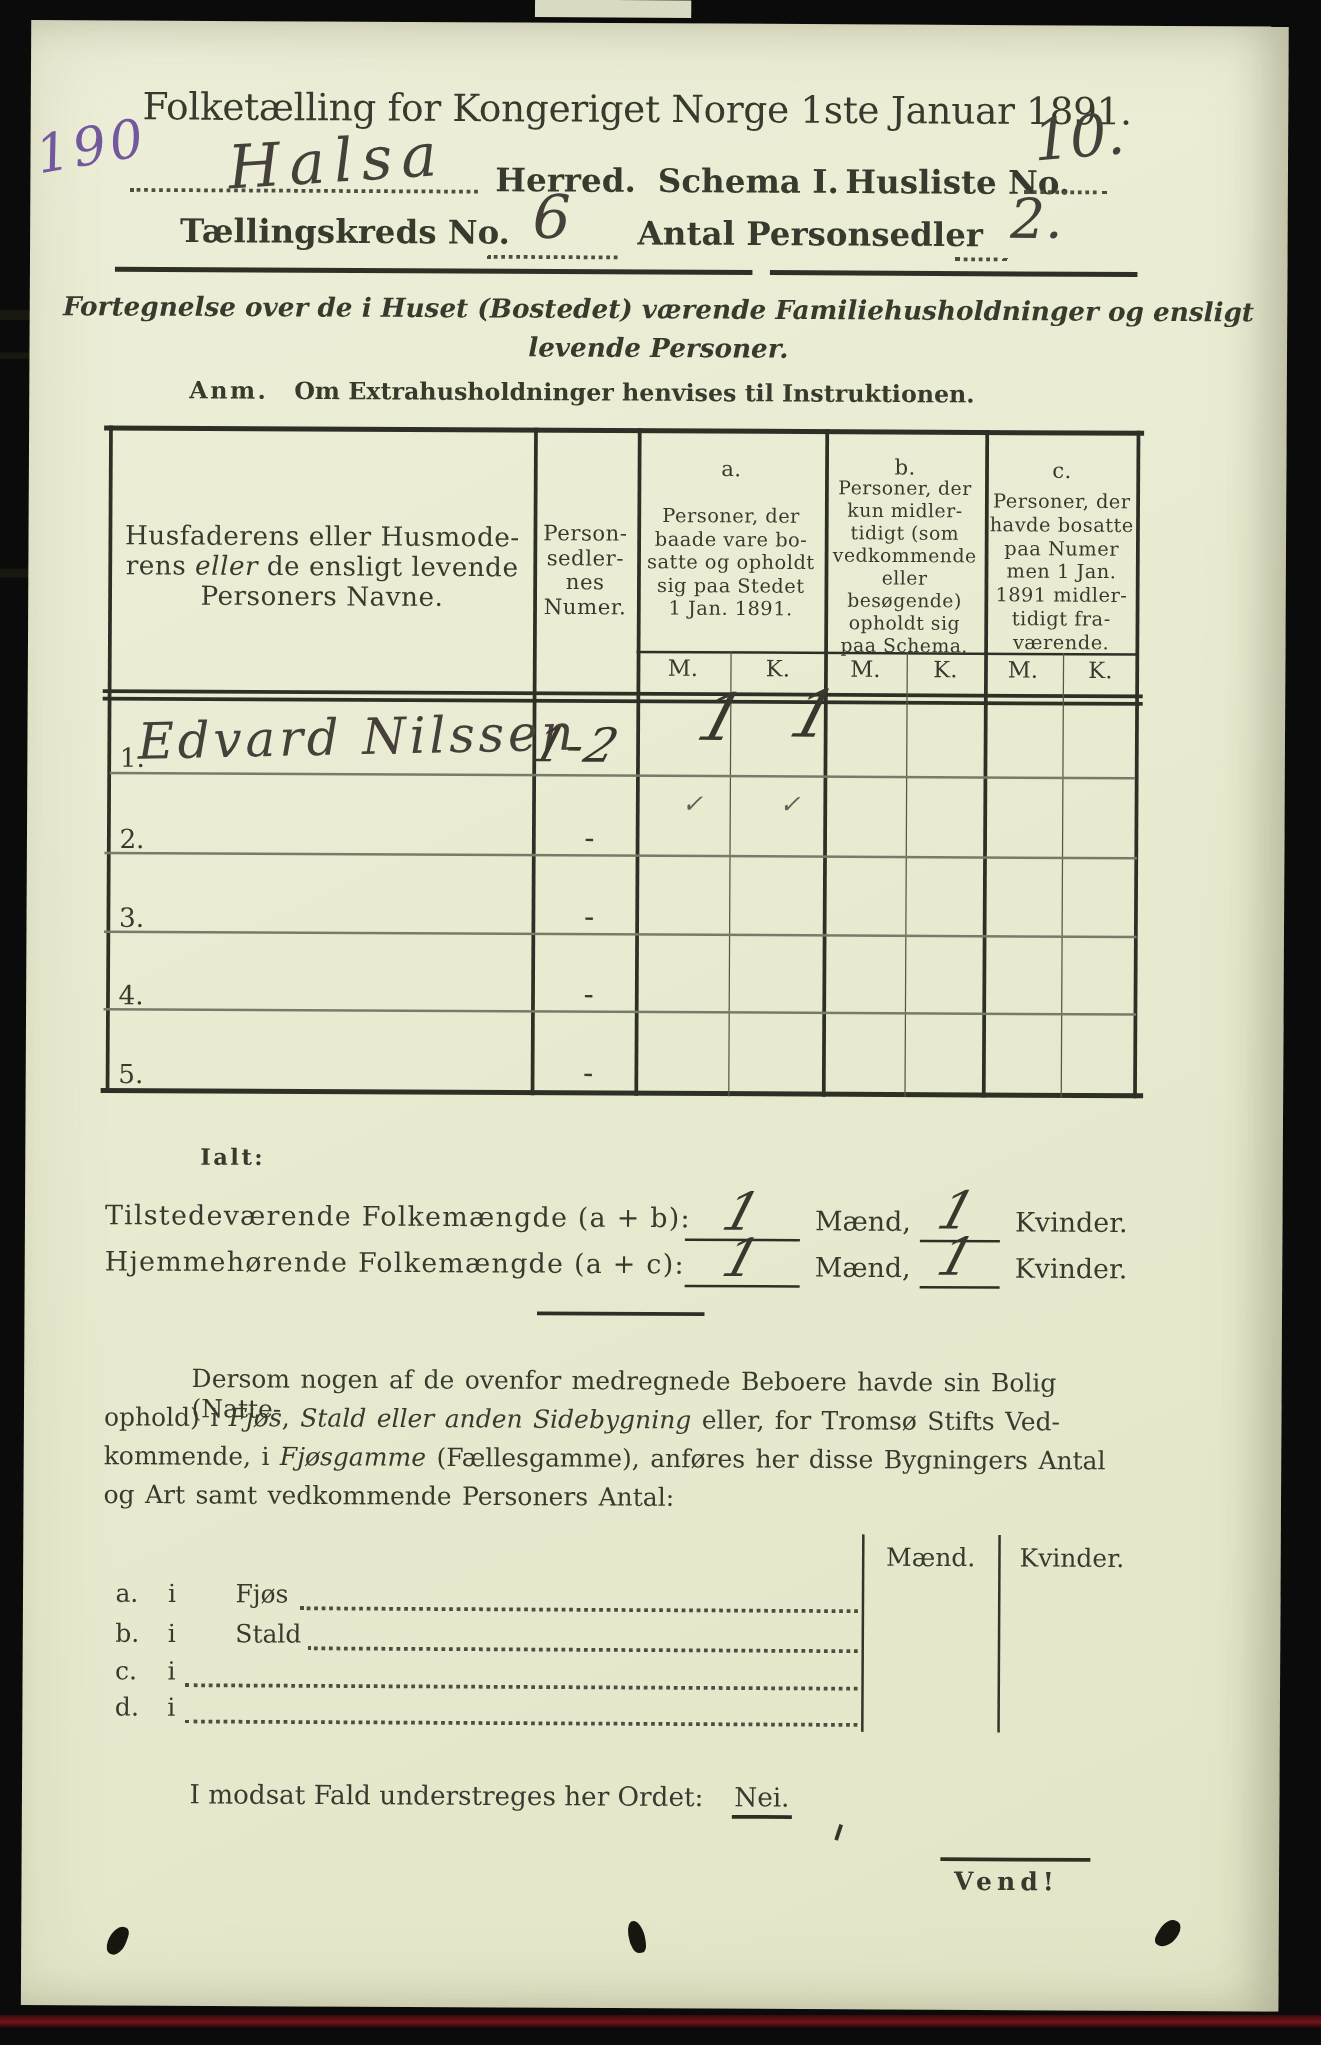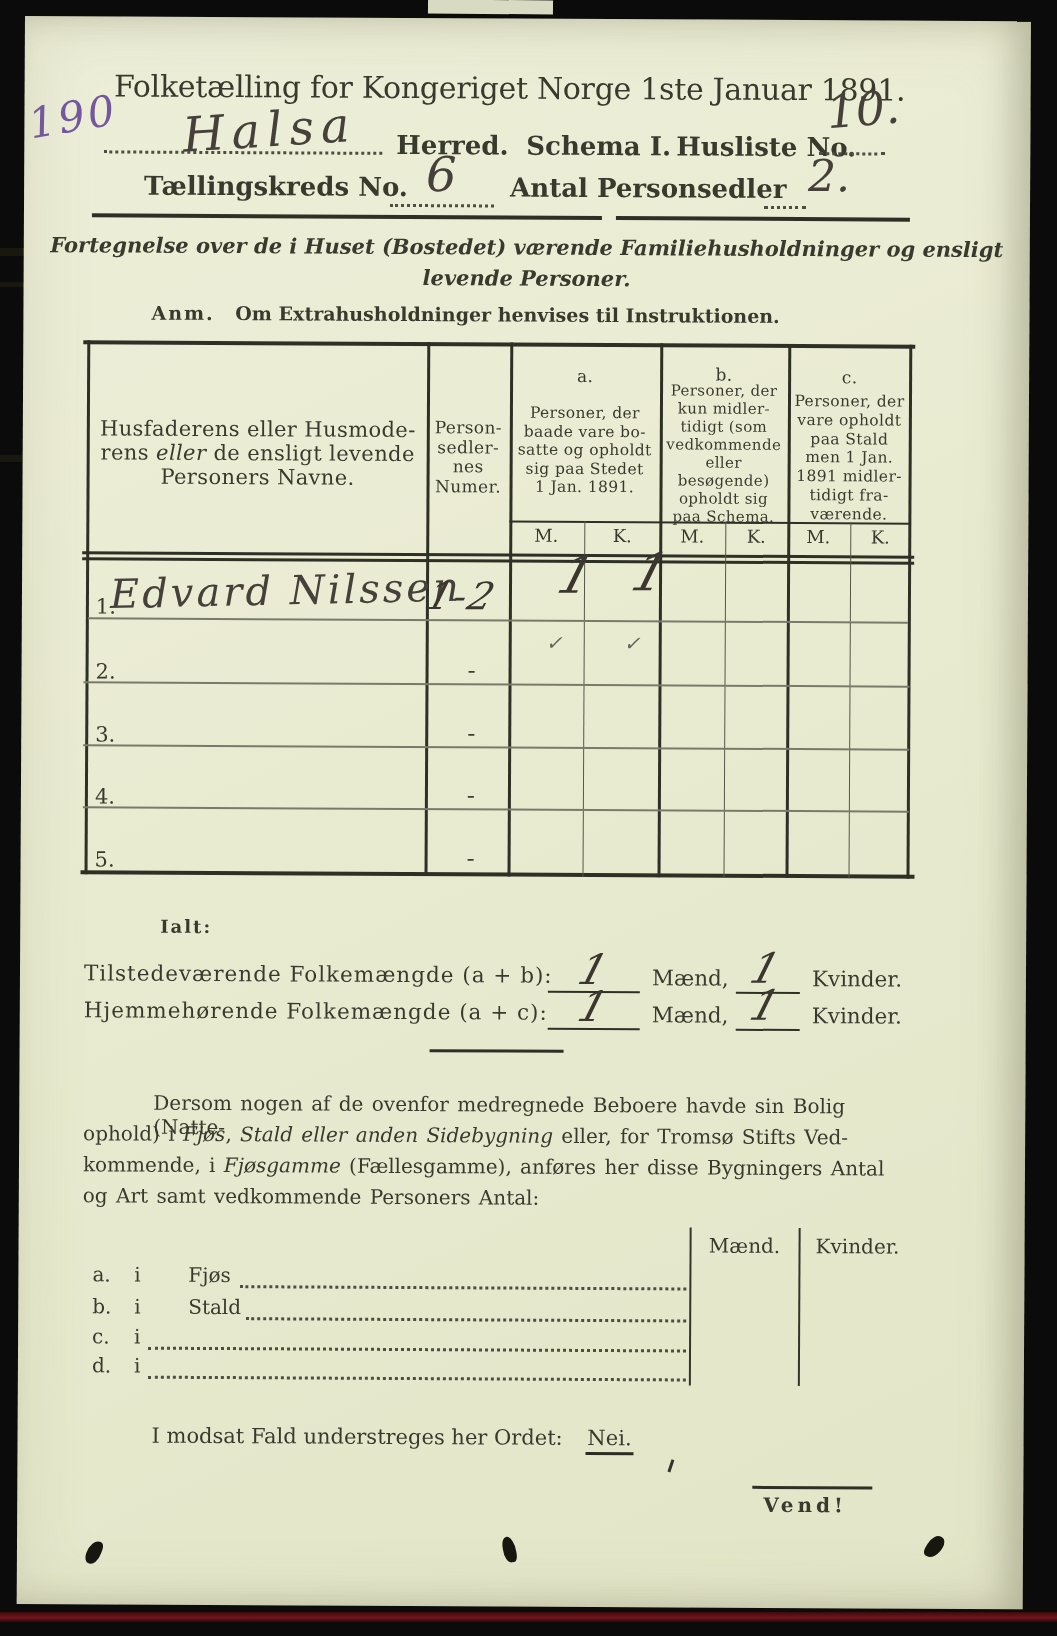--- a/index.html
+++ b/index.html
@@ -122,22 +122,22 @@
     <div>vedkommende</div>
     <div>eller</div>
     <div>besøgende)</div>
     <div>opholdt sig</div>
     <div>paa Schema.</div>
   </div>
 
   <div class="hdrlines" style="left:765px;top:347px;width:123px;font-size:17px;">c.</div>
   <div class="hdrlines" style="left:766px;top:372px;width:121px;font-size:15.5px;line-height:18.8px;">
     <div>Personer, der</div>
-    <div>vare opholdt</div>
-    <div>paa Stald</div>
+    <div>havde bosatte</div>
+    <div>paa Numer</div>
     <div>men 1 Jan.</div>
     <div>1891 midler-</div>
     <div>tidigt fra-</div>
     <div>værende.</div>
   </div>
 
   <span class="mk" style="left:504px;top:506px;">M.</span>
   <span class="mk" style="left:580px;top:506px;">K.</span>
   <span class="mk" style="left:650px;top:506px;">M.</span>
   <span class="mk" style="left:714px;top:506px;">K.</span>

